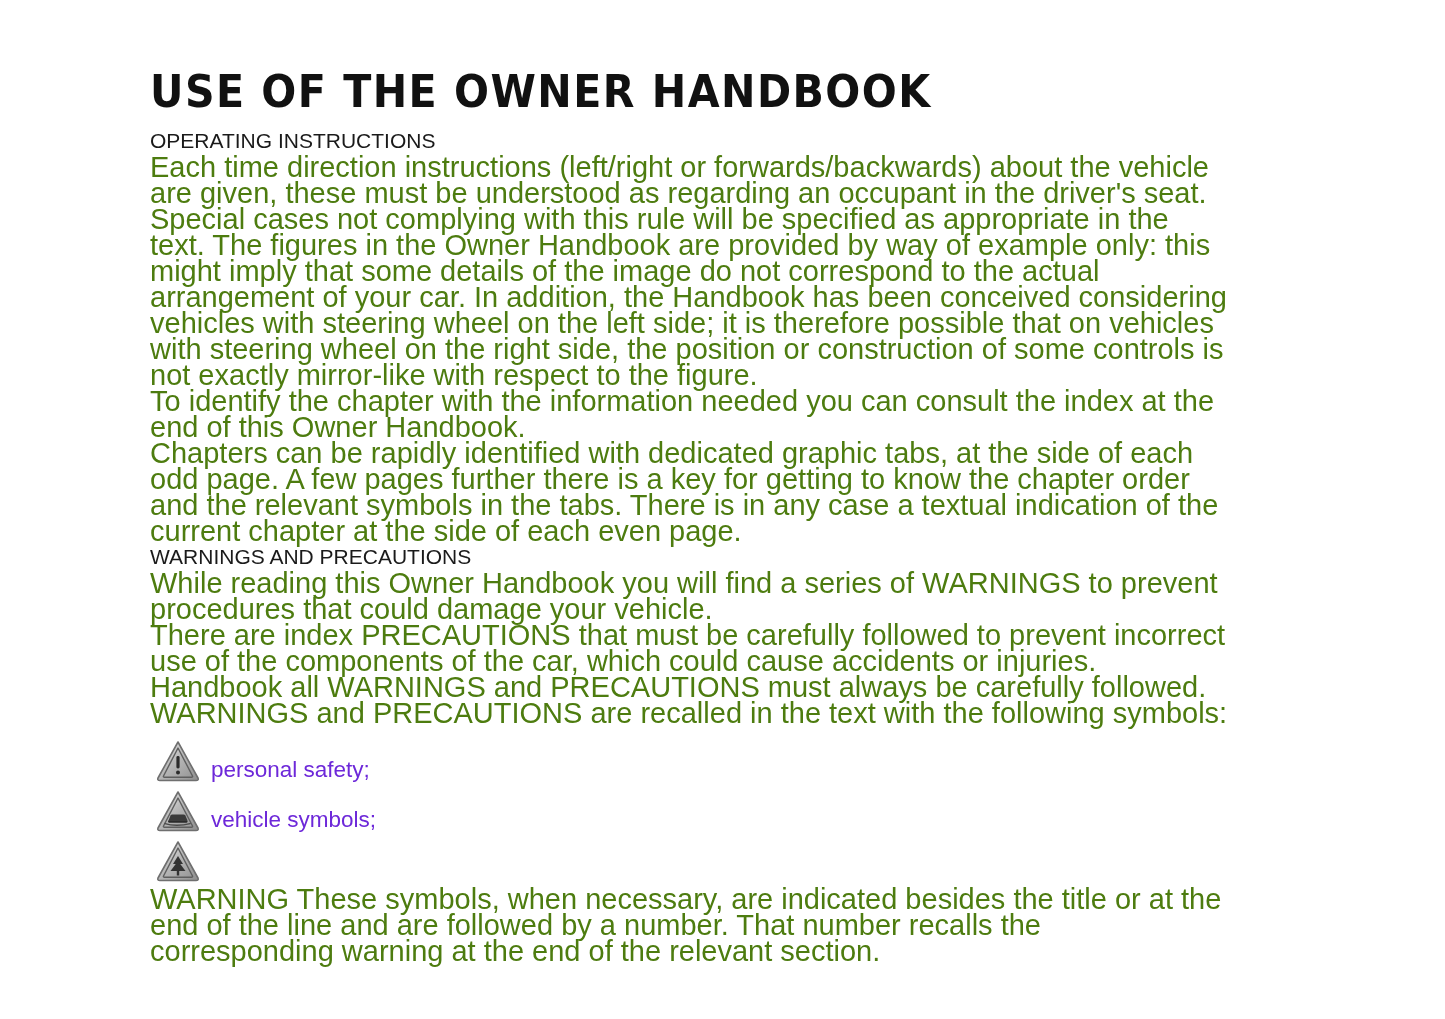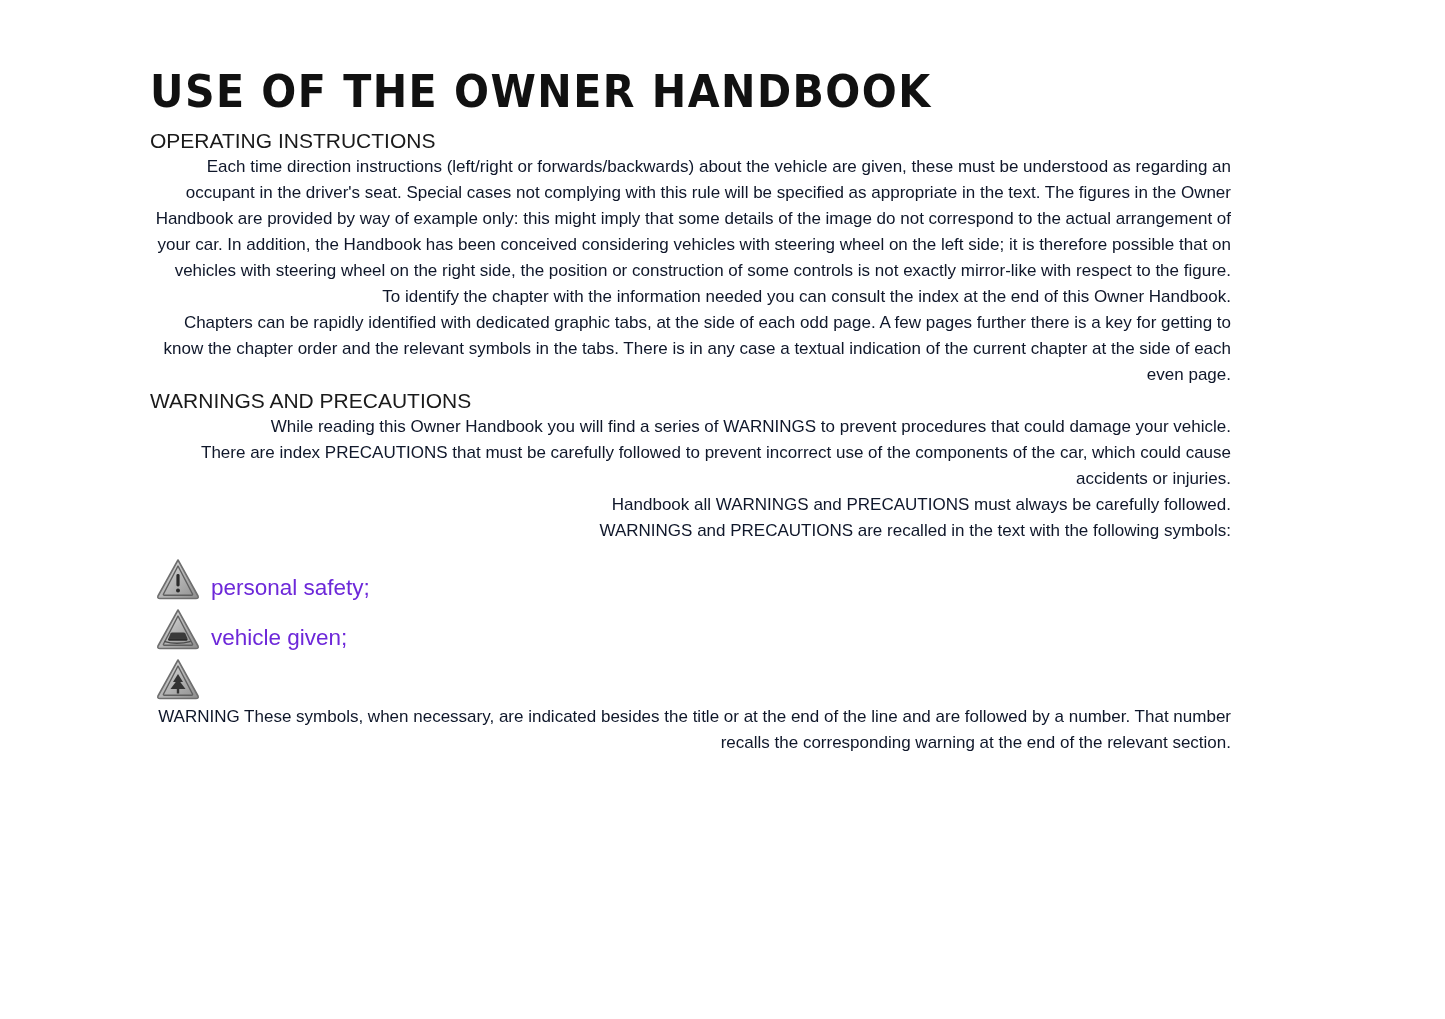--- a/index.html
+++ b/index.html
@@ -35,25 +35,25 @@
   }
   .section-heading {
     font-size: 21px;
     line-height: 26px;
     font-weight: 400;
     color: #1a1a1a;
     margin: 0;
   }
   p.body-text {
     margin: 0;
-    font-size: 17px;
+    font-size: 29px;
     line-height: 26px;
     font-weight: 400;
-    color: #0f172a;
-    text-align: right;
+    color: #4d7c0f;
+    text-align: left;
     max-width: 1165px;
   }
   .bold {
     font-weight: 400;
   }
   .symbol-list {
     margin: 10px 0 0 0;
     padding: 0;
     list-style: none;
   }
@@ -140,21 +140,21 @@
               <stop offset="100%" stop-color="#8e8e8e"></stop>
             </linearGradient>
           </defs>
           <path d="M23 3 L43 39 Q44 41.5 41 41.5 L5 41.5 Q2 41.5 3 39 Z" fill="url(#g2)" stroke="#6f6f6f" stroke-width="1.6" stroke-linejoin="round"></path>
           <path d="M23 9 L37.5 37 Q38 38.2 36.5 38.2 L9.5 38.2 Q8 38.2 8.5 37 Z" fill="none" stroke="#5e5e5e" stroke-width="1.4" stroke-linejoin="round"></path>
           <path d="M13.5 31.5 L15.5 26.5 Q16 25.4 17.2 25.4 L28.5 25.4 Q29.8 25.4 30.4 26.5 L32.5 31.5 Z" fill="#3a3a3a"></path>
           <rect x="13" y="31.3" width="19.6" height="2.4" rx="1.1" fill="#2b2b2b"></rect>
           <path d="M10 34.6 q5 1.6 12 1.6 t13 -1.6" fill="none" stroke="#4a4a4a" stroke-width="1.5" stroke-linecap="round"></path>
         </svg>
       </span>
-      <span class="symbol-label">vehicle given;</span>
+      <span class="symbol-label">vehicle symbols;</span>
     </li>
 
     <li class="symbol-row">
       <span class="symbol-icon">
         <svg width="46" height="44" viewBox="0 0 46 44" xmlns="http://www.w3.org/2000/svg">
           <defs>
             <linearGradient id="g3" x1="0" y1="0" x2="1" y2="1">
               <stop offset="0%" stop-color="#f2f2f2"></stop>
               <stop offset="45%" stop-color="#b9b9b9"></stop>
               <stop offset="100%" stop-color="#8e8e8e"></stop>

